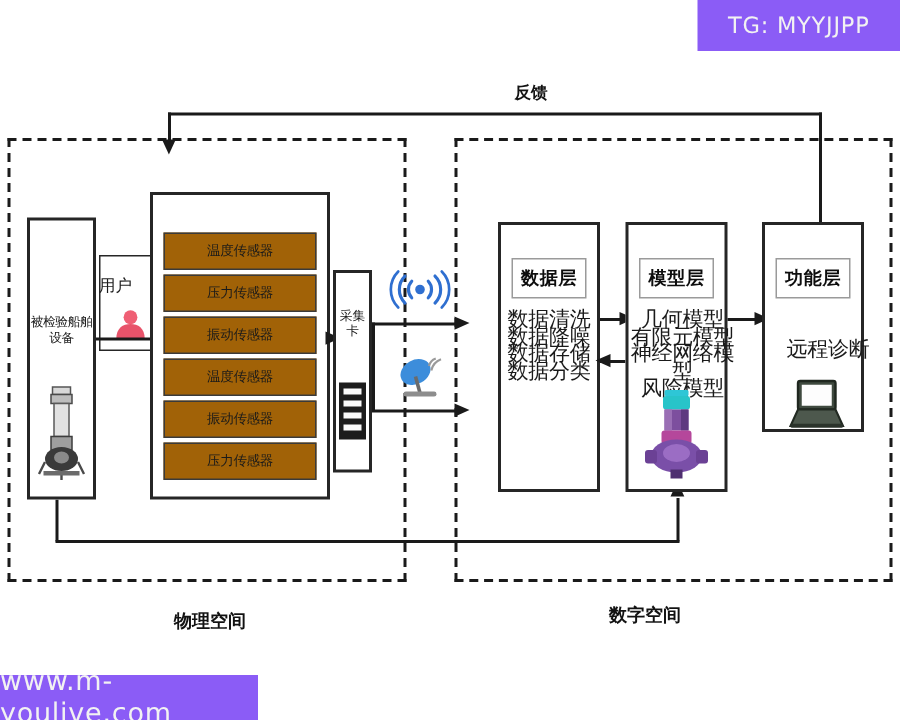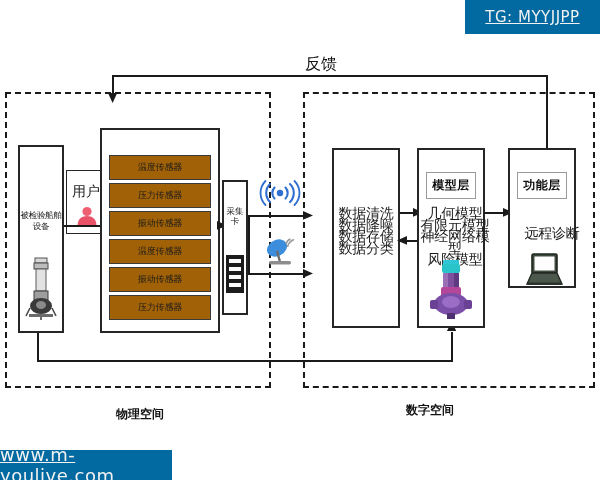--- a/index.html
+++ b/index.html
@@ -6,24 +6,23 @@
   body{
     width:600px;height:480px;
     background:#ffffff;
     font-family:"DejaVu Sans","Liberation Sans",sans-serif;
     position:relative;overflow:hidden;
   }
   #stage{position:absolute;left:0;top:0;width:600px;height:480px;}
 
   
   .chip{
-    position:absolute;background:#0369a1;color:#f2f2f2;
+    position:absolute;background:#8b5cf6;color:#f2f2f2;
     display:flex;align-items:center;justify-content:center;
     letter-spacing:.5px;
-    text-decoration:underline;
   }
   #tag-chip{right:0;top:0;width:135px;height:34px;font-size:15px;}
   #site-chip{left:0;bottom:0;width:172px;height:30px;font-size:18px;}
 
   
   .space-frame{
     position:absolute;border:2px dashed #1a1a1a;box-sizing:border-box;
     background:transparent;
   }
   #physical-frame{left:5px;top:92px;width:266px;height:296px;}
@@ -49,21 +48,21 @@
     position:absolute;left:20px;top:210px;width:42px;
     font-size:8.5px;line-height:11px;color:#1a1a1a;text-align:center;
     letter-spacing:-.3px;
   }
   #equipment-icon{position:absolute;left:25px;top:256px;width:32px;height:66px;}
 
   
   #user-box{left:66px;top:170px;width:40px;height:64px;}
   #user-title{
     position:absolute;left:66px;top:183px;width:40px;
-    font-size:14px;color:#1a1a1a;text-align:center;
+    font-size:11px;color:#1a1a1a;
   }
   #user-icon{position:absolute;left:76px;top:205px;width:22px;height:22px;}
 
   
   #sensors-box{left:100px;top:128px;width:120px;height:205px;}
   .sensor{
     position:absolute;left:109px;width:102px;height:25px;
     box-sizing:border-box;border:1.5px solid #3a3a3a;background:#a16207;
     display:flex;align-items:center;justify-content:center;
     font-size:9px;color:#1a1a1a;letter-spacing:-.2px;
@@ -103,21 +102,21 @@
   #model-icon{position:absolute;left:428px;top:258px;width:46px;height:62px;}
   #func-icon{position:absolute;left:521px;top:252px;width:44px;height:36px;}
 
   
   .conn{position:absolute;background:#1a1a1a;}
   .h{height:1.6px;}
   .v{width:1.6px;}
 
   #feedback-label{
     position:absolute;left:305px;top:54px;width:60px;
-    font-size:16px;font-weight:normal;color:#121212;text-align:left;
+    font-size:11px;font-weight:bold;color:#121212;text-align:right;
   }
 
   .comm-icon{position:absolute;}
   #wifi-icon{left:263px;top:180px;width:34px;height:26px;}
   #dish-icon{left:264px;top:235px;width:34px;height:32px;}
 
   svg{display:block;overflow:visible;}
 </style>
 </head>
 <body>
@@ -211,20 +210,21 @@
   </svg>
 
   <div class="conn h" style="left:248px;top:273px;width:58px;"></div>
   <svg style="position:absolute;left:300px;top:267px;width:14px;height:13px;">
     <polygon points="13,6.4 3,2 3,10.8" fill="#1a1a1a"></polygon>
   </svg>
 
   <div class="conn v" style="left:248px;top:215px;height:59px;"></div>
 
   <div class="box" id="data-layer-box"></div>
+  <div class="layer-title" id="data-layer-title">数据层</div>
   <div class="layer-items" id="data-layer-items">
     <div>数据清洗</div>
     <div>数据降噪</div>
     <div>数据存储</div>
     <div>数据分类</div>
   </div>
 
   <div class="conn h" style="left:400px;top:212px;width:17px;"></div>
   <svg style="position:absolute;left:410px;top:206px;width:14px;height:13px;">
     <polygon points="13,6.4 3,2 3,10.8" fill="#1a1a1a"></polygon>

